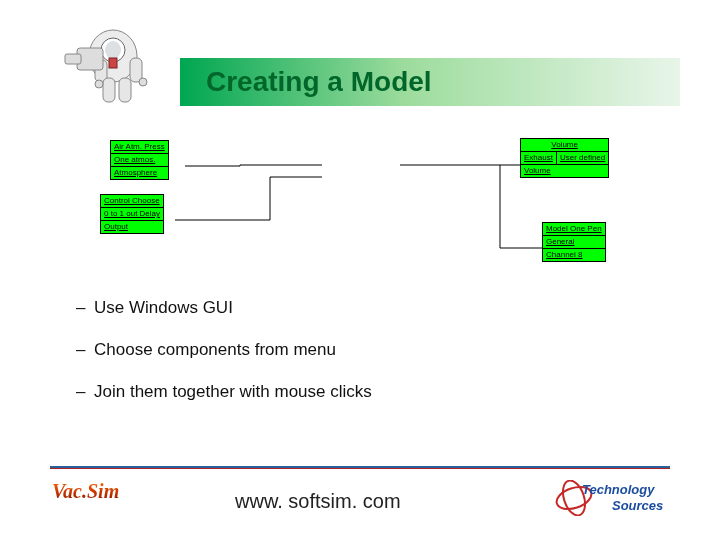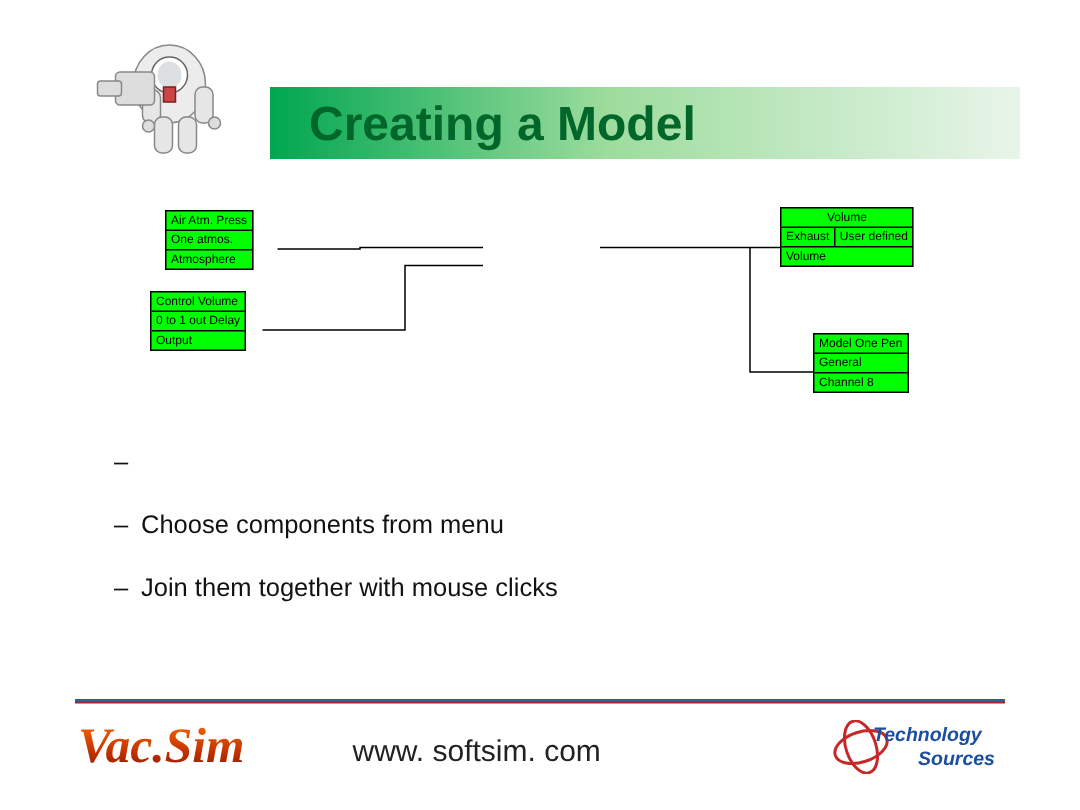--- a/index.html
+++ b/index.html
@@ -18,21 +18,21 @@
     top: 58px;
     width: 500px;
     height: 48px;
     background: linear-gradient(90deg, #00a651 0%, #9ddc9d 45%, #e8f5e9 100%);
     display: flex;
     align-items: center;
     padding-left: 26px;
   }
   .title-bar h1 {
     margin: 0;
-    font-size: 32px;
+    font-size: 28px;
     font-weight: bold;
     color: #00662a;
   }
   .astronaut {
     position: absolute;
     left: 35px;
     top: 12px;
     width: 130px;
     height: 105px;
   }
@@ -52,20 +52,21 @@
     font-family: Arial, sans-serif;
   }
   .block .row {
     display: flex;
     border-bottom: 1px solid #000;
   }
   .block .row:last-child { border-bottom: none; }
   .block .cell {
     padding: 1px 3px;
     white-space: nowrap;
+    text-decoration: underline;
   }
   .block .cell.br { border-right: 1px solid #000; }
   .bullets {
     position: absolute;
     left: 76px;
     top: 298px;
     width: 310px;
   }
   .bullet {
     display: flex;
@@ -88,21 +89,21 @@
     top: 466px;
     border-top: 2px solid #2a5fa0;
     border-bottom: 1px solid #aa2222;
     height: 3px;
   }
   .vacsim {
     position: absolute;
     left: 52px;
     top: 480px;
     font-family: "Times New Roman", serif;
-    font-size: 33px;
+    font-size: 20px;
     font-weight: bold;
     font-style: italic;
     background: linear-gradient(180deg, #ff6a00 0%, #c03000 60%, #7a1800 100%);
     -webkit-background-clip: text;
     -webkit-text-fill-color: transparent;
     background-clip: text;
     color: #c03000;
   }
   .url {
     position: absolute;
@@ -171,21 +172,21 @@
     <div class="row">
         <div class="cell">One atmos.</div>
       </div>
     <div class="row">
         <div class="cell">Atmosphere</div>
       </div>
   </div>
 
   <div class="block" style="left:0px; top:64px;">
     <div class="row">
-        <div class="cell">Control Volume</div>
+        <div class="cell">Control Choose</div>
       </div>
     <div class="row">
         <div class="cell">0 to 1 out Delay</div>
       </div>
     <div class="row">
         <div class="cell">Output</div>
       </div>
   </div>
 
 
@@ -212,20 +213,21 @@
     <div class="row">
         <div class="cell">Channel 8</div>
       </div>
   </div>
 
 </div>
 
 <div class="bullets">
   <div class="bullet">
     <span class="dash">–</span>
+    <span class="txt">Use Windows GUI</span>
   </div>
   <div class="bullet">
     <span class="dash">–</span>
     <span class="txt">Choose components from menu</span>
   </div>
   <div class="bullet">
     <span class="dash">–</span>
     <span class="txt">Join them together with mouse clicks</span>
   </div>
 </div>

